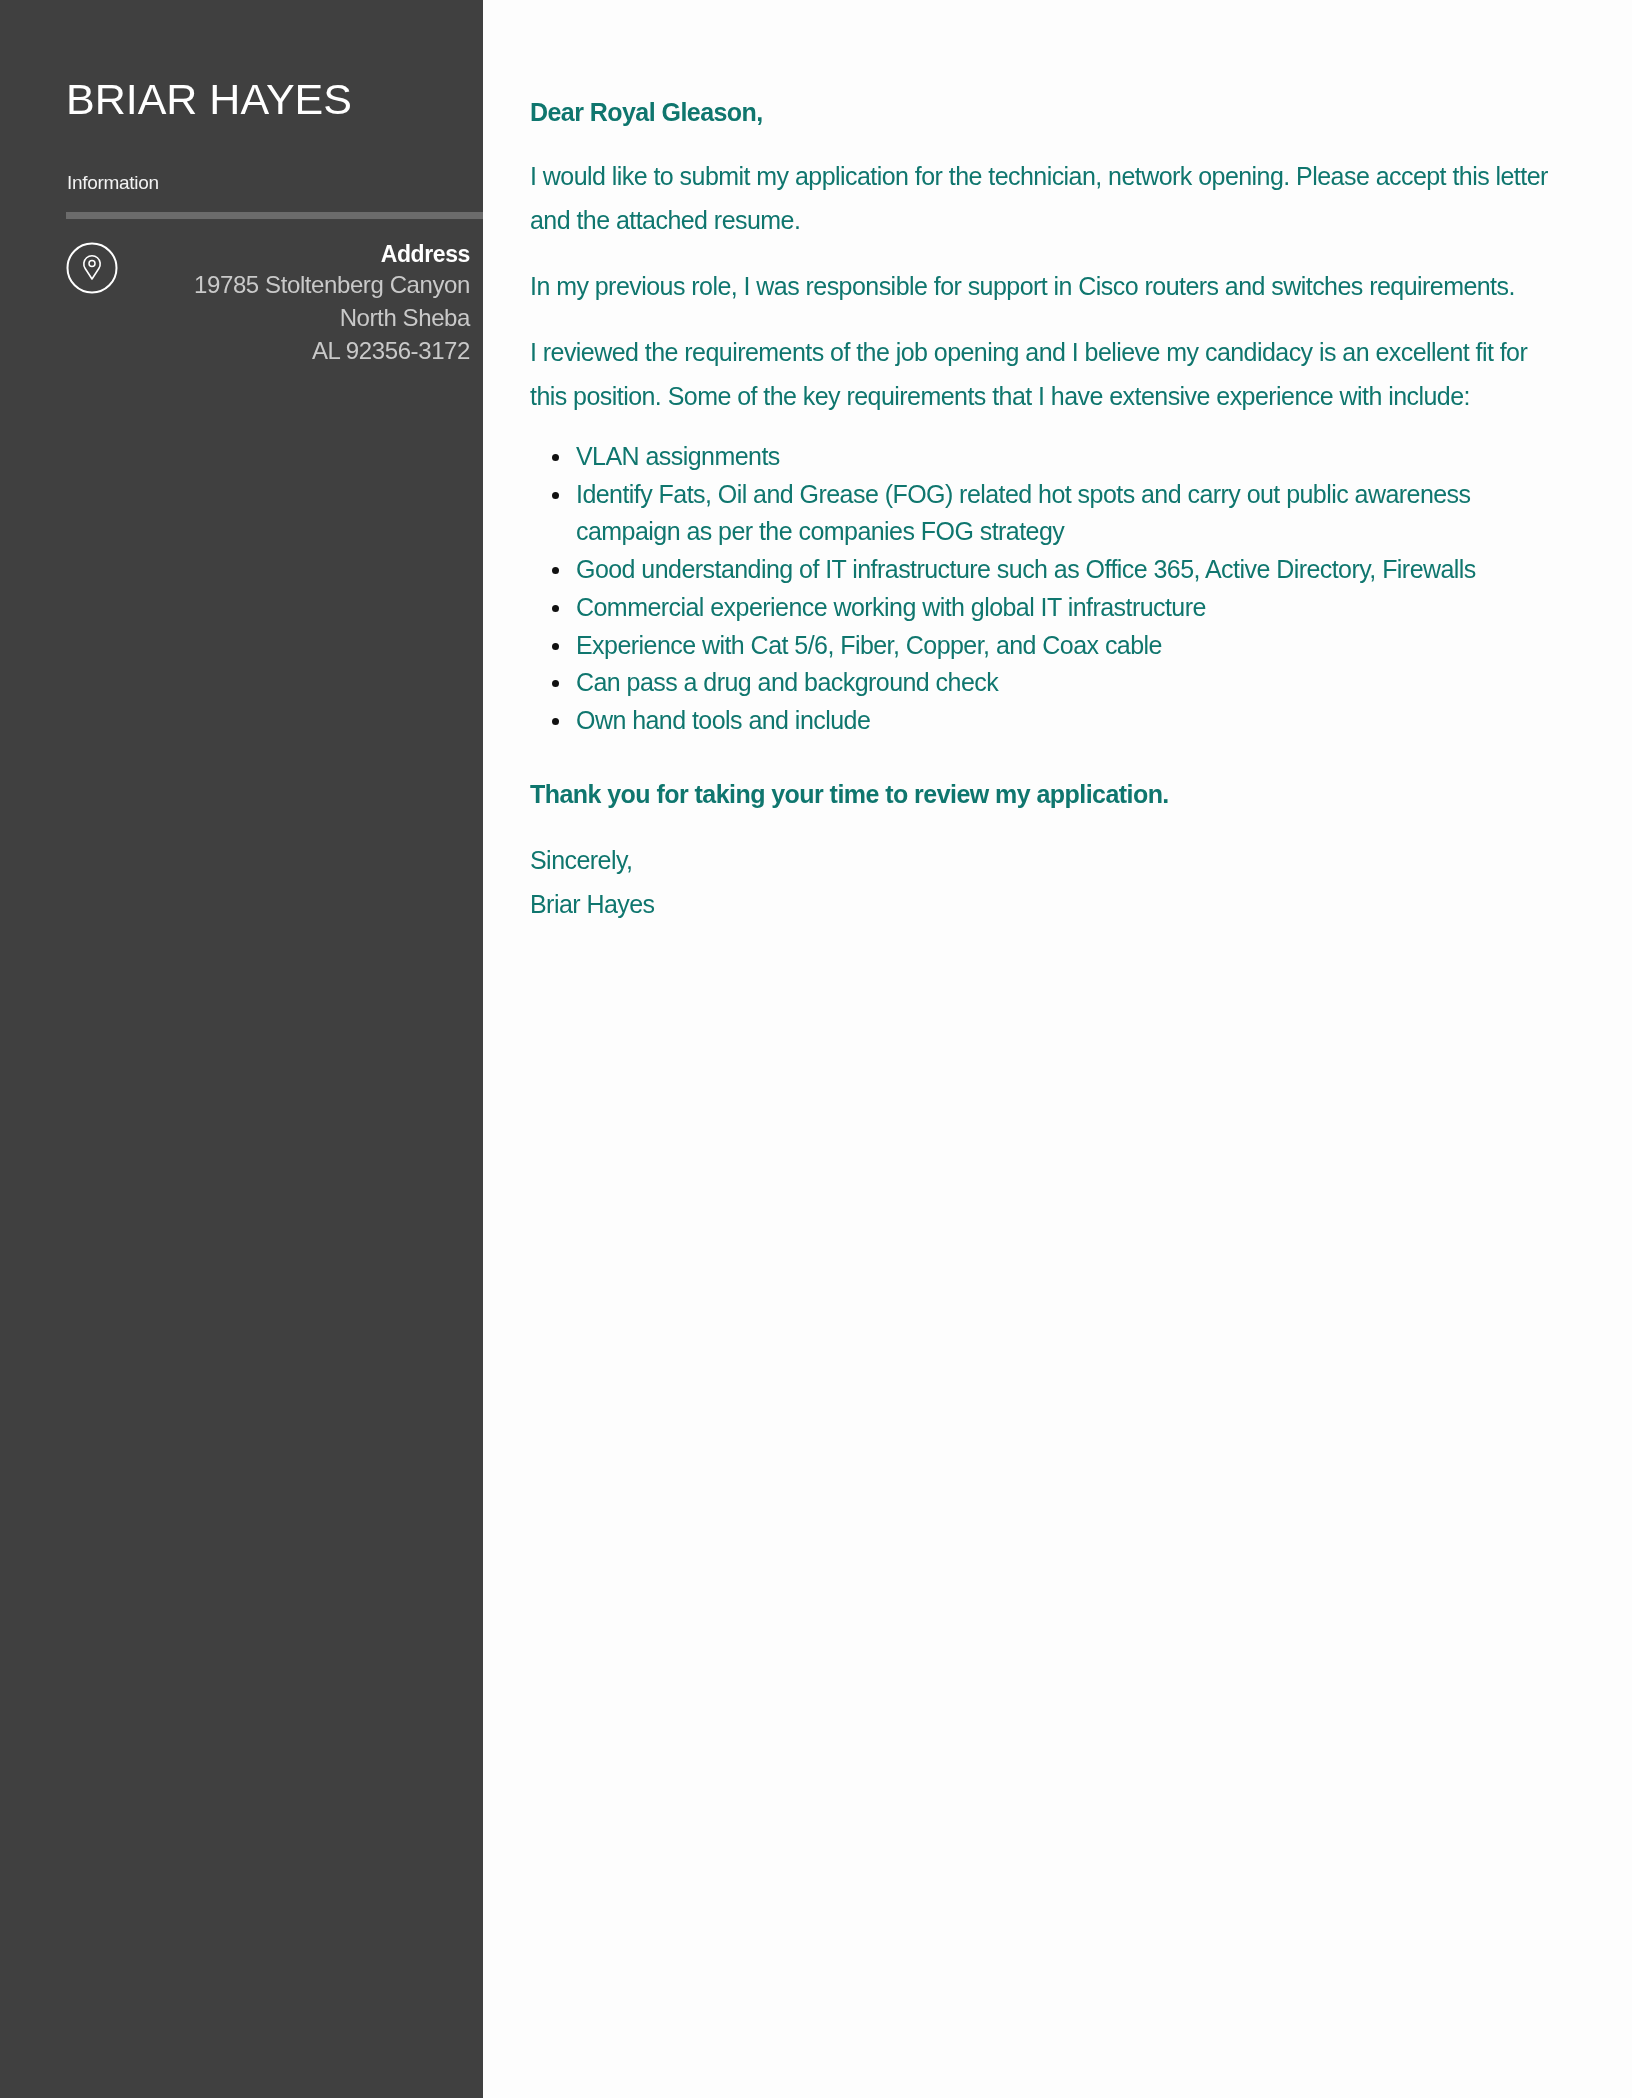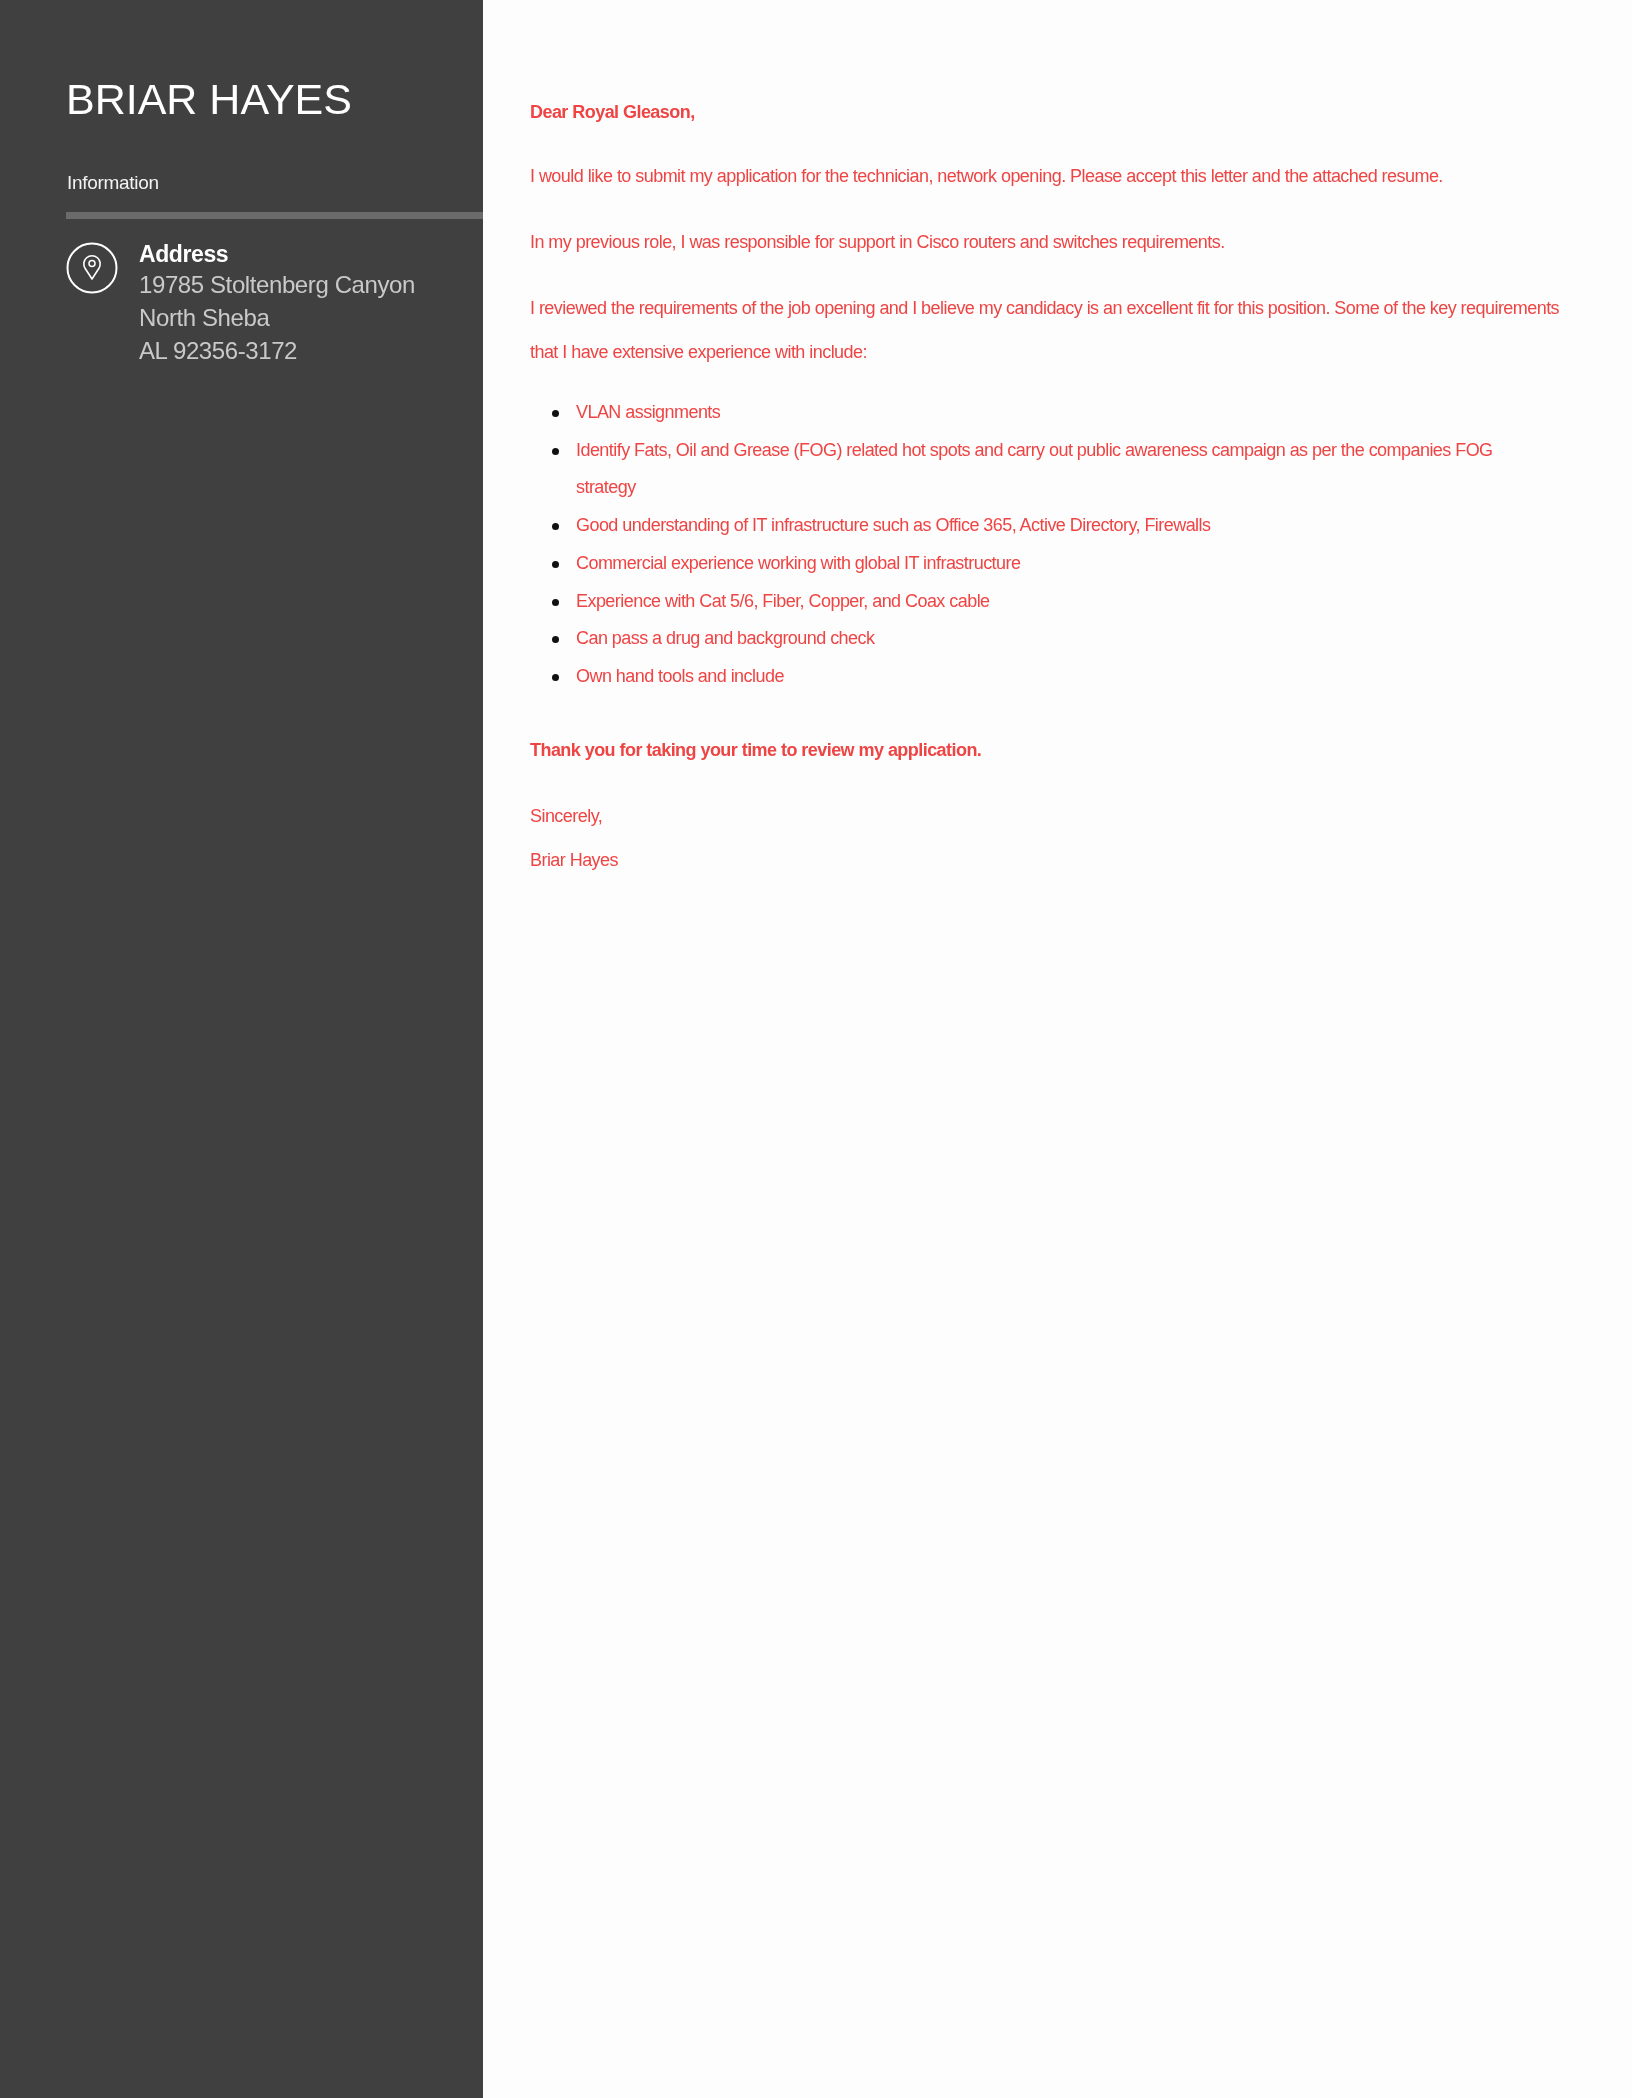--- a/index.html
+++ b/index.html
@@ -62,23 +62,24 @@
     }
     .info-icon {
       position: absolute;
       left: 0;
       top: 2px;
       width: 52px;
       height: 52px;
     }
     .info-text {
       position: absolute;
-      left: 73px;
+      left: 64px;
       top: 0;
       width: 340px;
+      text-align: right;
     }
     .info-label {
       font-size: 23px;
       font-weight: bold;
       color: #ffffff;
       line-height: 28px;
       letter-spacing: -0.4px;
       display: block;
     }
     .info-line {
@@ -87,22 +88,22 @@
       line-height: 33px;
       letter-spacing: -0.4px;
       display: block;
       white-space: nowrap;
     }
     .main {
       position: absolute;
       left: 530px;
       top: 92px;
       width: 1040px;
-      color: #ef4444;
-      font-size: 18px;
+      color: #0f766e;
+      font-size: 25px;
       letter-spacing: -0.55px;
     }
     .main p {
       margin: 0 0 22px 0;
       line-height: 44px;
     }
     .greeting {
       font-weight: bold;
       margin-bottom: 22px !important;
       line-height: 40px !important;

